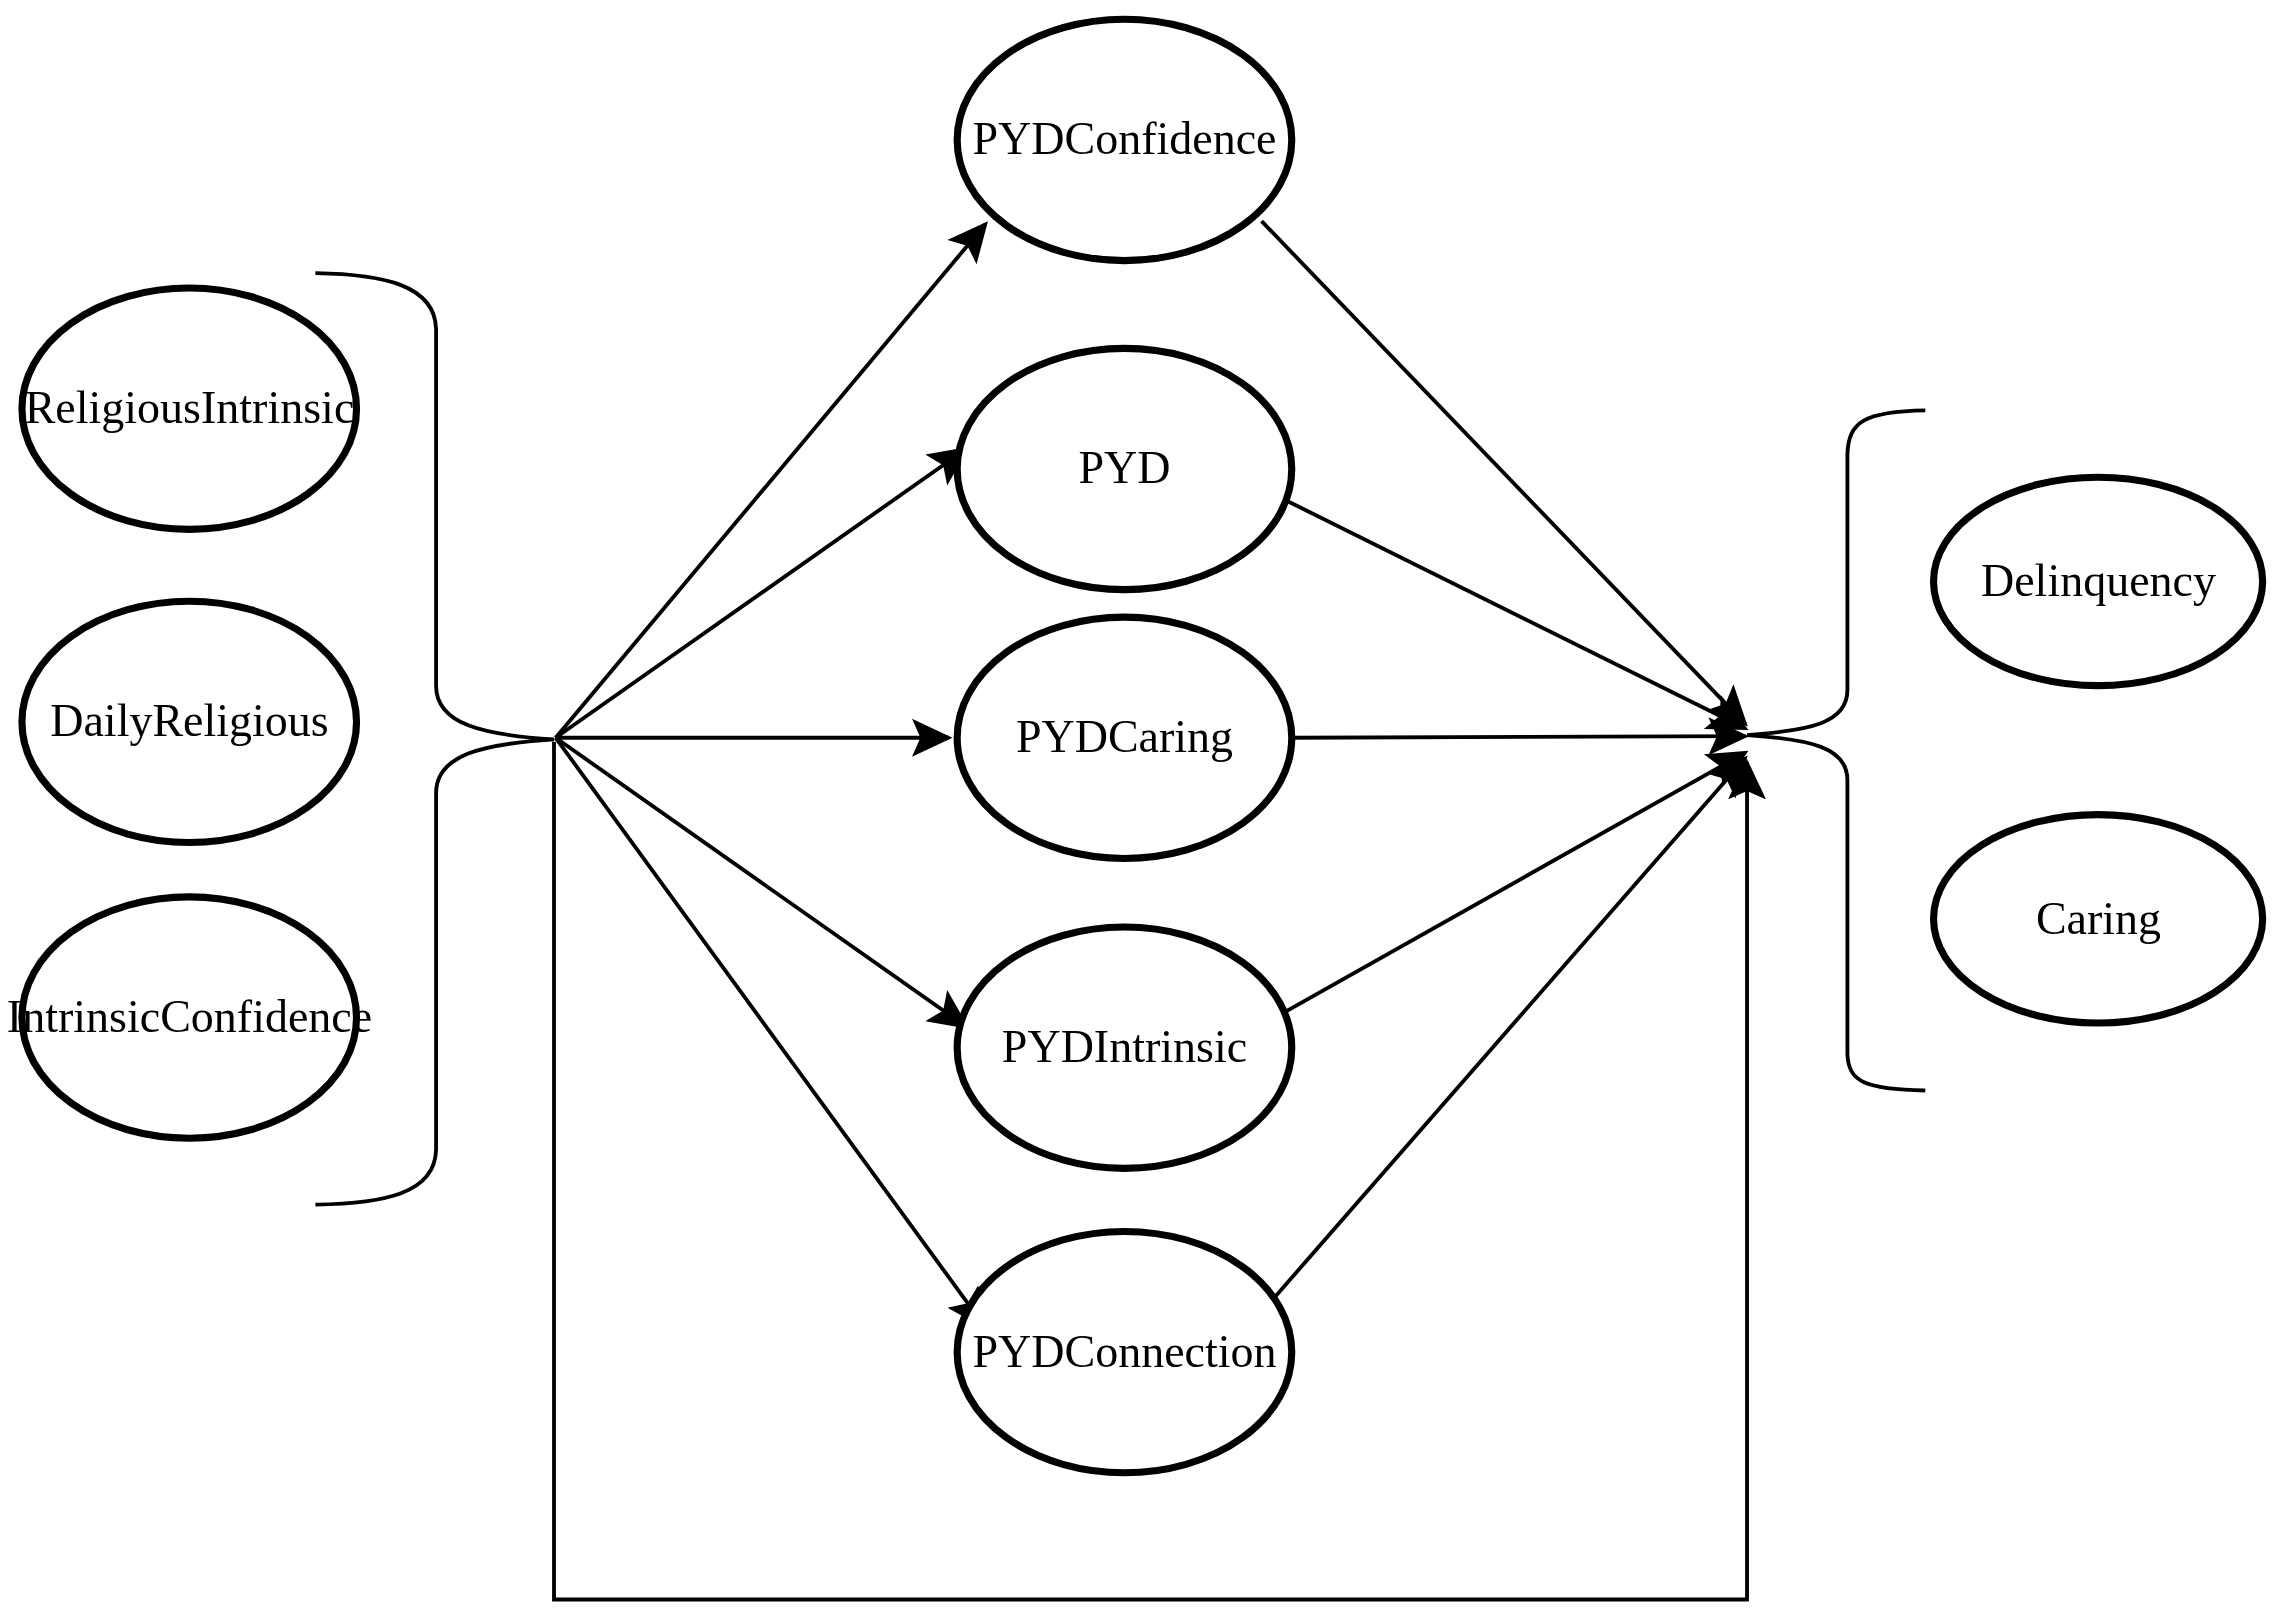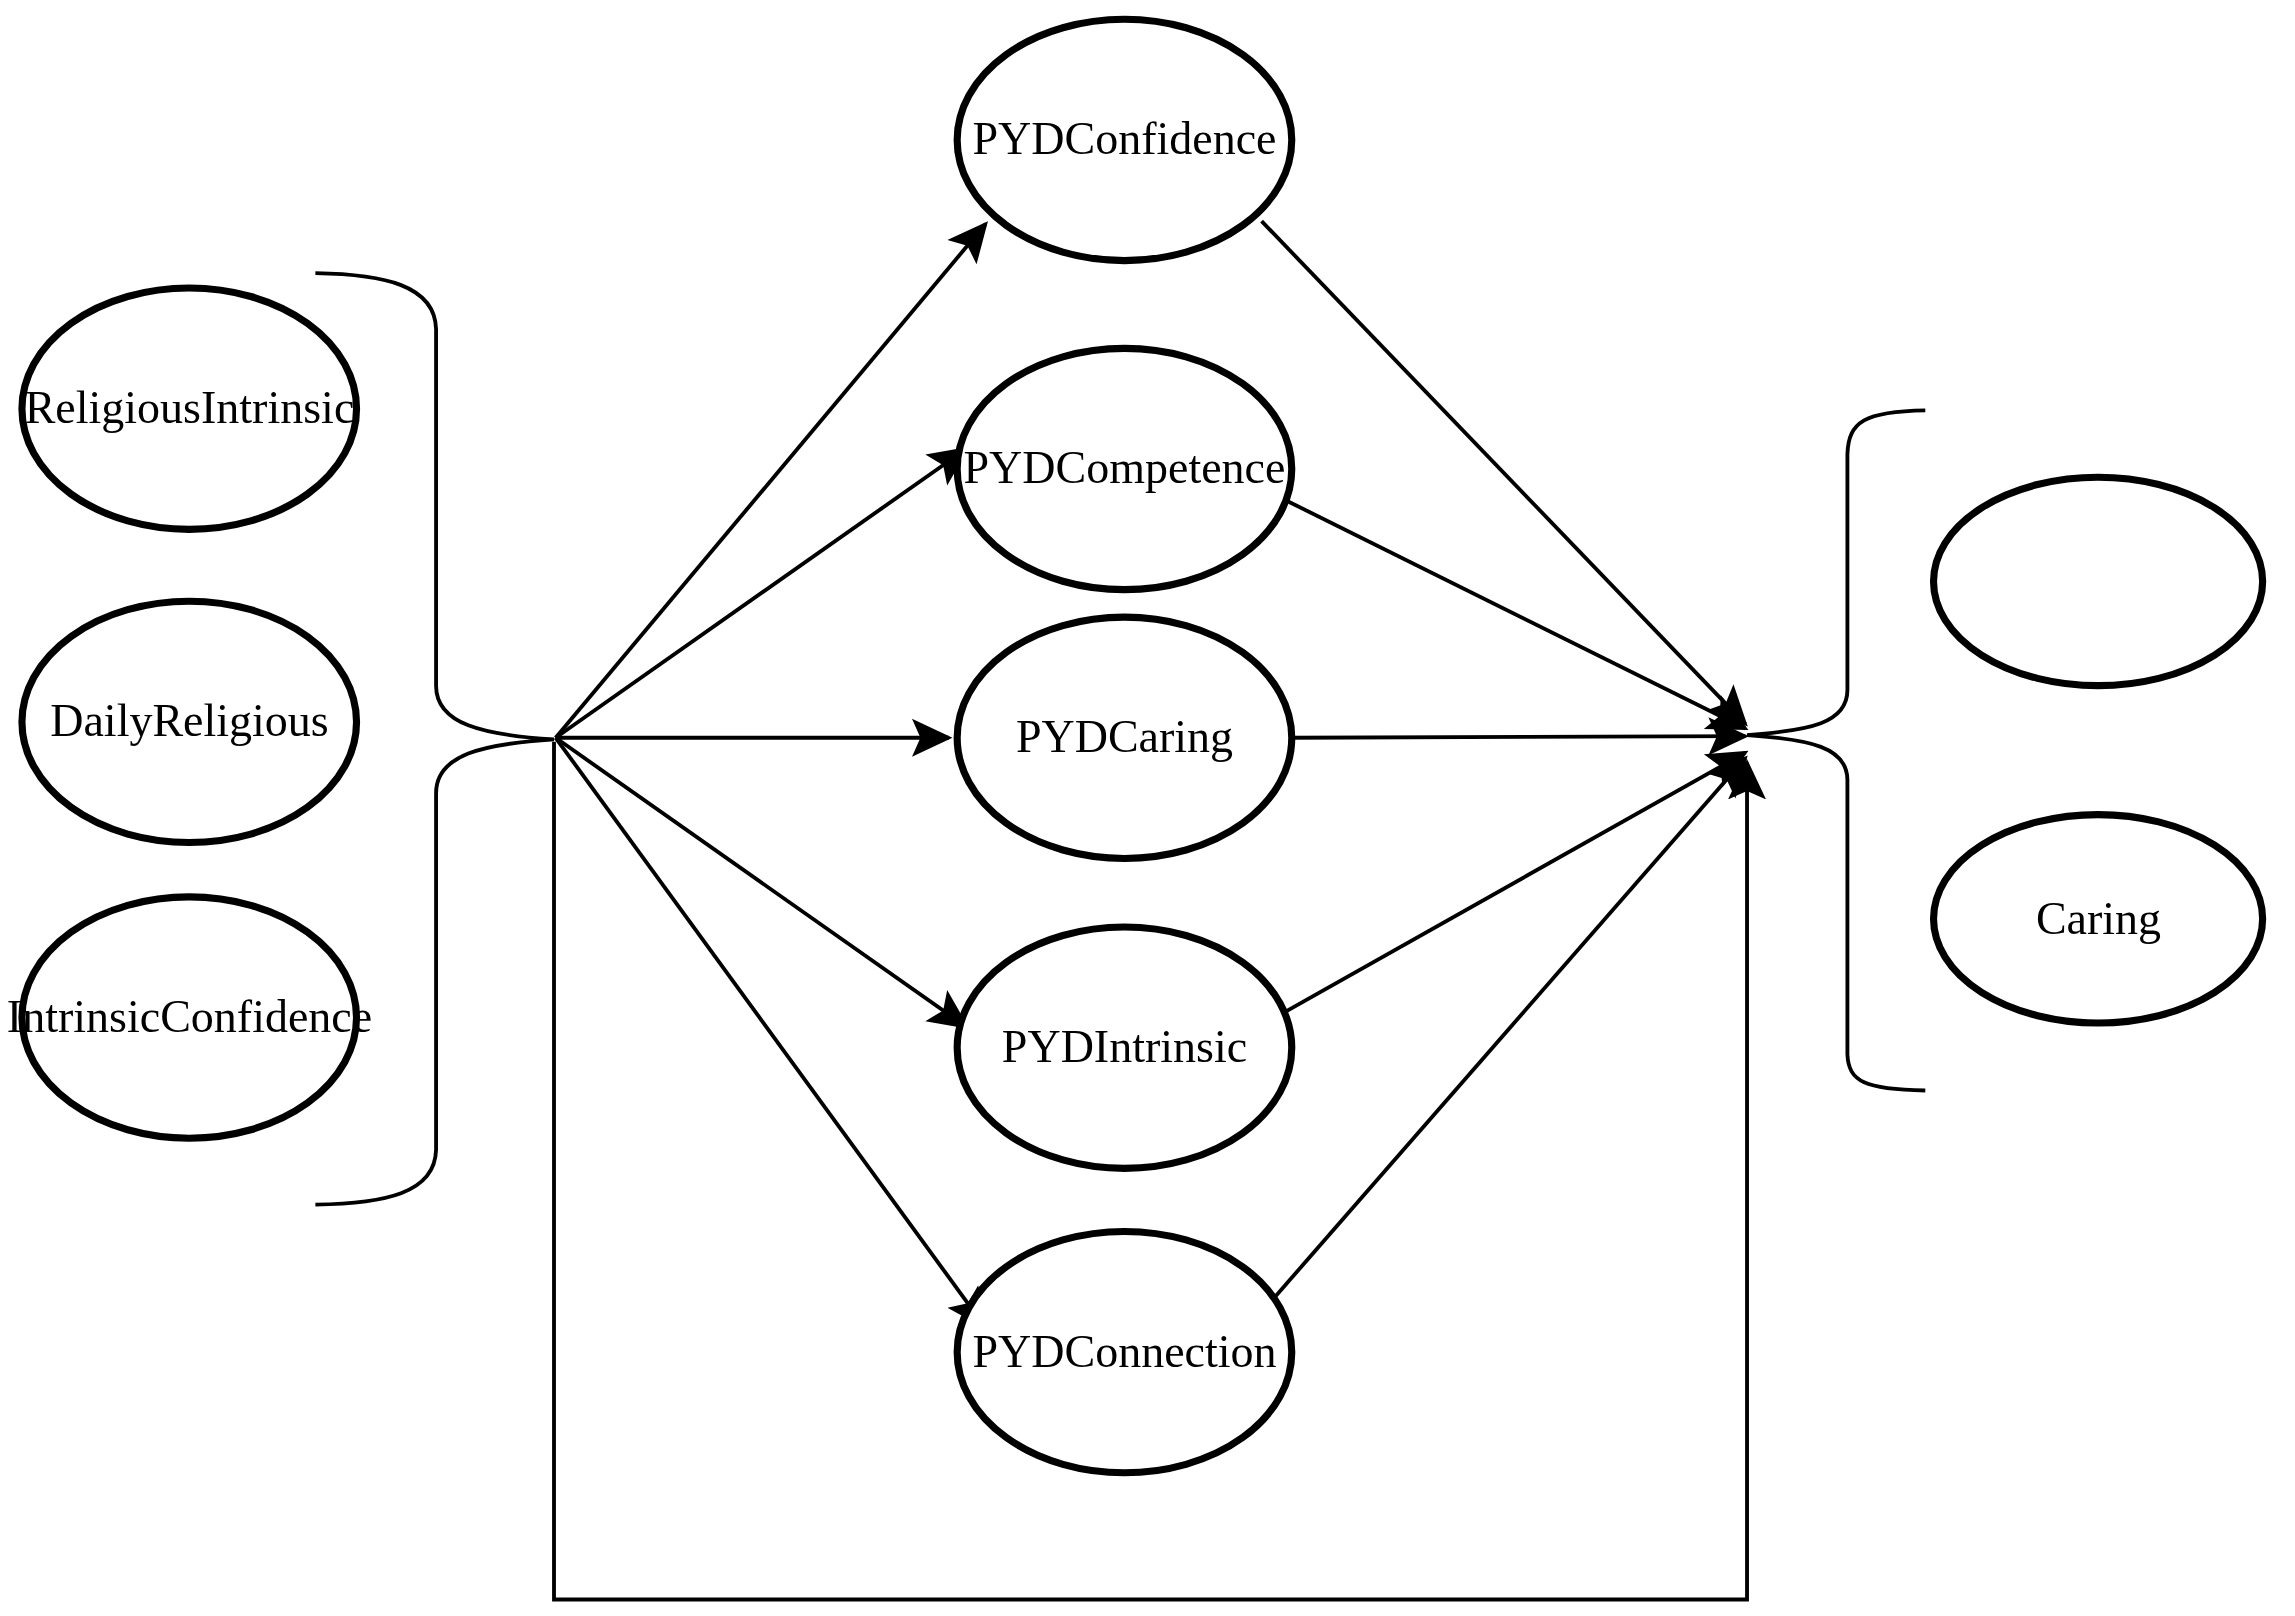--- a/index.html
+++ b/index.html
@@ -104,37 +104,39 @@
     <span>Confidence</span>
   </div>
 
   <div class="node-label" style="left:957px;top:19px;width:335px;height:241px;">
     <span>PYD</span>
     <span>Confidence</span>
   </div>
 
   <div class="node-label" style="left:957px;top:348px;width:335px;height:241px;">
     <span>PYD</span>
-    <span>Competence</span>
   </div>
 
   <div class="node-label" style="left:957px;top:617px;width:335px;height:241px;">
     <span>PYD</span>
     <span>Caring</span>
   </div>
 
   <div class="node-label" style="left:957px;top:927px;width:335px;height:241px;">
     <span>PYD</span>
     <span>Intrinsic</span>
   </div>
 
   <div class="node-label" style="left:957px;top:1232px;width:335px;height:241px;">
     <span>PYD</span>
     <span>Connection</span>
   </div>
 
+  <div class="node-label" style="left:1934px;top:477px;width:329px;height:208px;">
+    <span>Delinquency</span>
+  </div>
 
   <div class="node-label" style="left:1934px;top:815px;width:329px;height:208px;">
     <span>Caring</span>
   </div>
 
 </div>
 
 
 </body></html>

